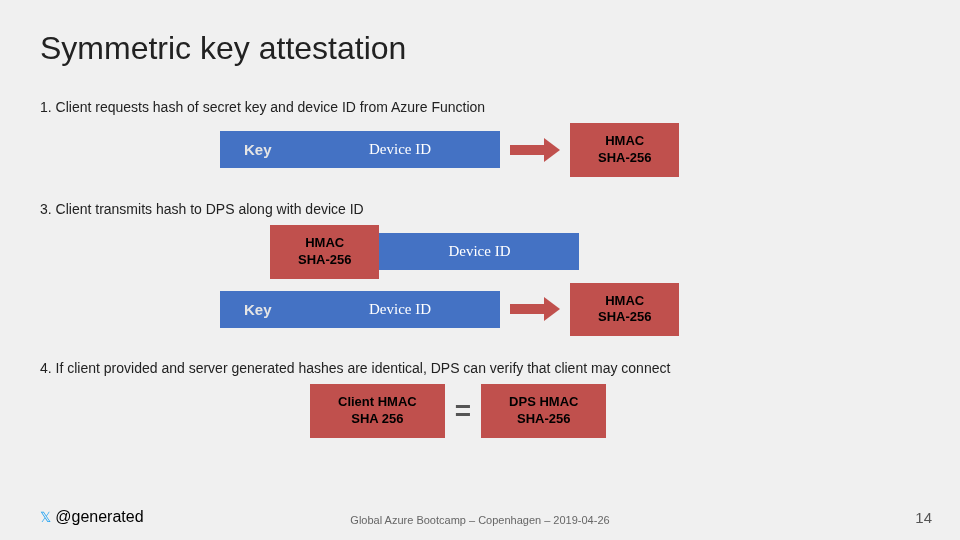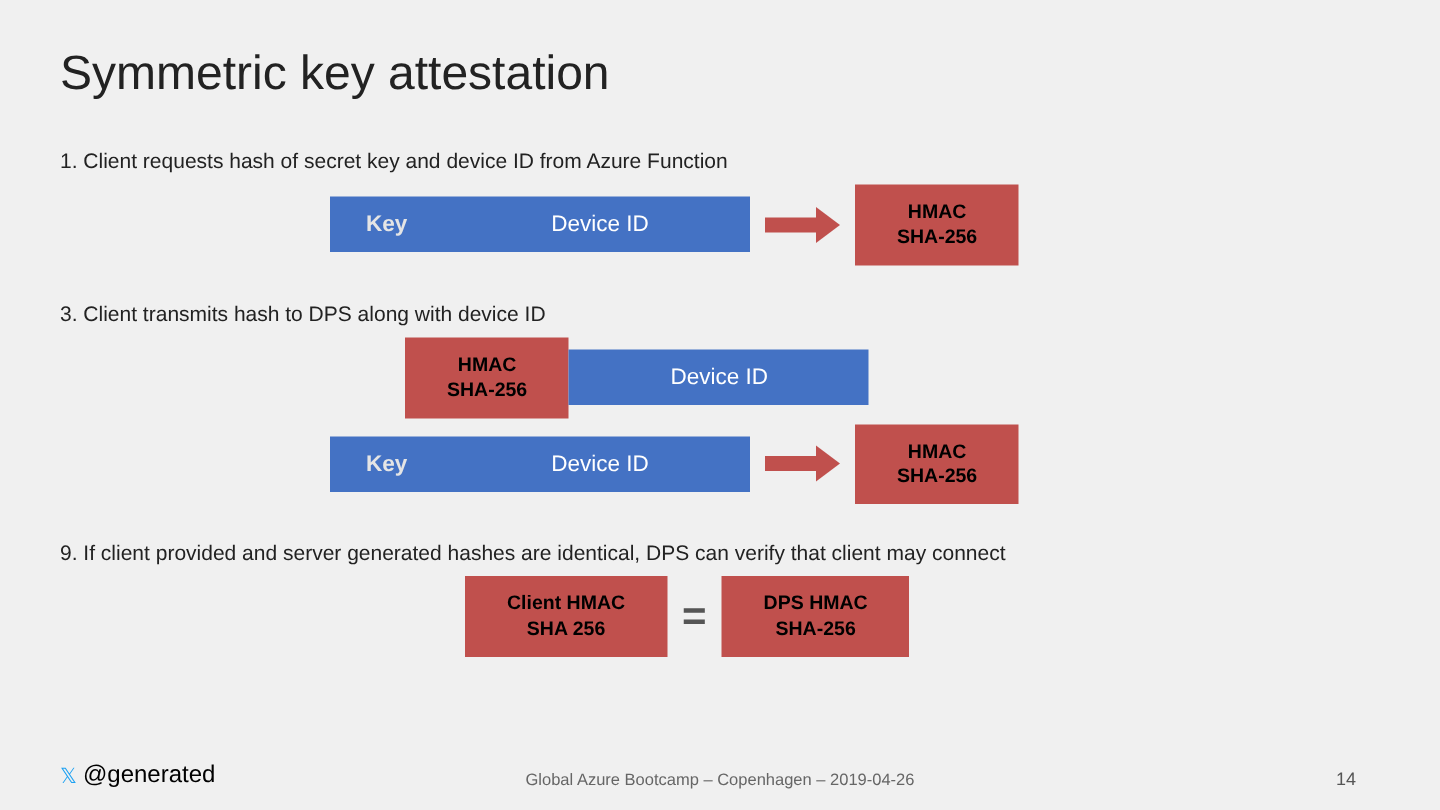--- a/index.html
+++ b/index.html
@@ -44,20 +44,21 @@
       min-width: 80px;
     }
     .box-deviceid {
       background: #4472c4;
       color: #fff;
       font-size: 15px;
       font-weight: 400;
       padding: 10px 60px;
       min-width: 200px;
       text-align: center;
+      font-family: Liberation Serif, serif;
     }
     .box-hmac {
       background: #c0504d;
       color: #000000;
       font-size: 13px;
       font-weight: 600;
       padding: 10px 28px;
       text-align: center;
       line-height: 1.3;
     }
@@ -109,23 +110,23 @@
       left: 40px;
       bottom: 14px;
     }
     .twitter-icon {
       color: #1da1f2;
       margin-right: 4px;
       font-size: 14px;
     }
     .footer-page {
       position: absolute;
-      right: 56px;
+      right: 28px;
       bottom: 14px;
-      font-size: 12px;
+      font-size: 15px;
       color: #555;
     }
     .row-step1 { margin-left: 180px; }
     .row-step2 { margin-left: 230px; }
     .row-step3 { margin-left: 180px; }
     .row-step4 { margin-left: 270px; }
   </style>
 </head>
 <body>
 
@@ -157,21 +158,21 @@
     <div class="box-deviceid">Device ID</div>
     <div class="arrow">
       <div class="arrow-shape">
         <div class="arrow-body"></div>
         <div class="arrow-head"></div>
       </div>
     </div>
     <div class="box-hmac">HMAC<br>SHA-256</div>
   </div>
 
-  <p class="step-text">9. If client provided and server generated hashes are identical, DPS can verify that client may connect</p>
+  <p class="step-text">4. If client provided and server generated hashes are identical, DPS can verify that client may connect</p>
   <div class="step-row row-step4">
     <div class="box-hmac">Client HMAC<br>SHA 256</div>
     <span class="equals-sign">=</span>
     <div class="box-hmac">DPS HMAC<br>SHA-256</div>
   </div>
 
   <div class="footer-twitter">
     <span class="twitter-icon">𝕏</span>
     <span>@generated</span>
   </div>

